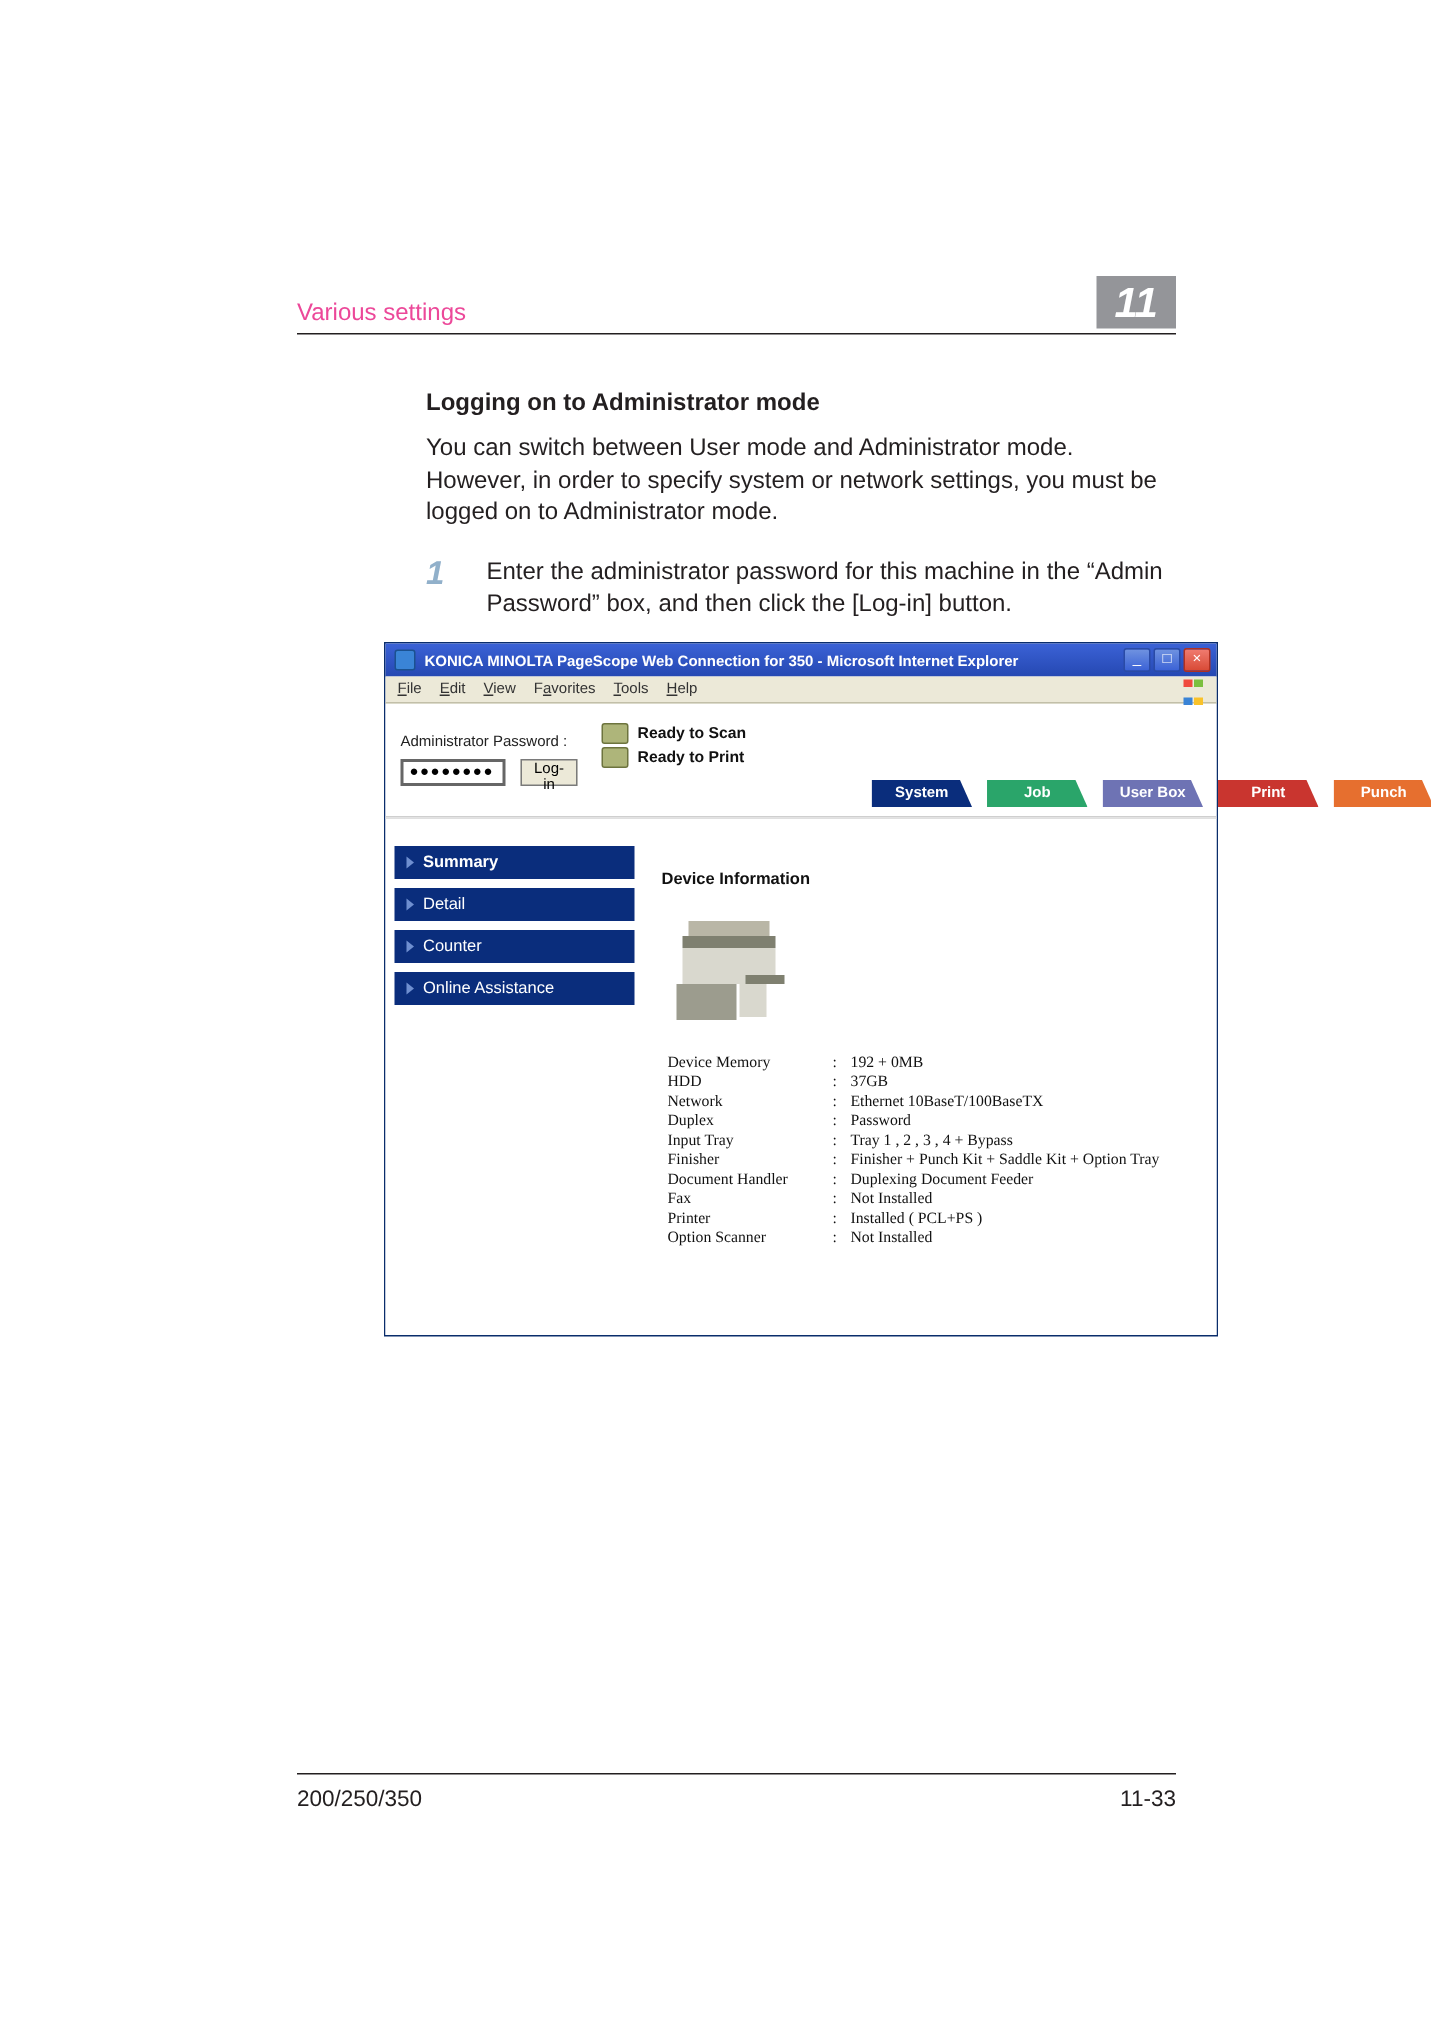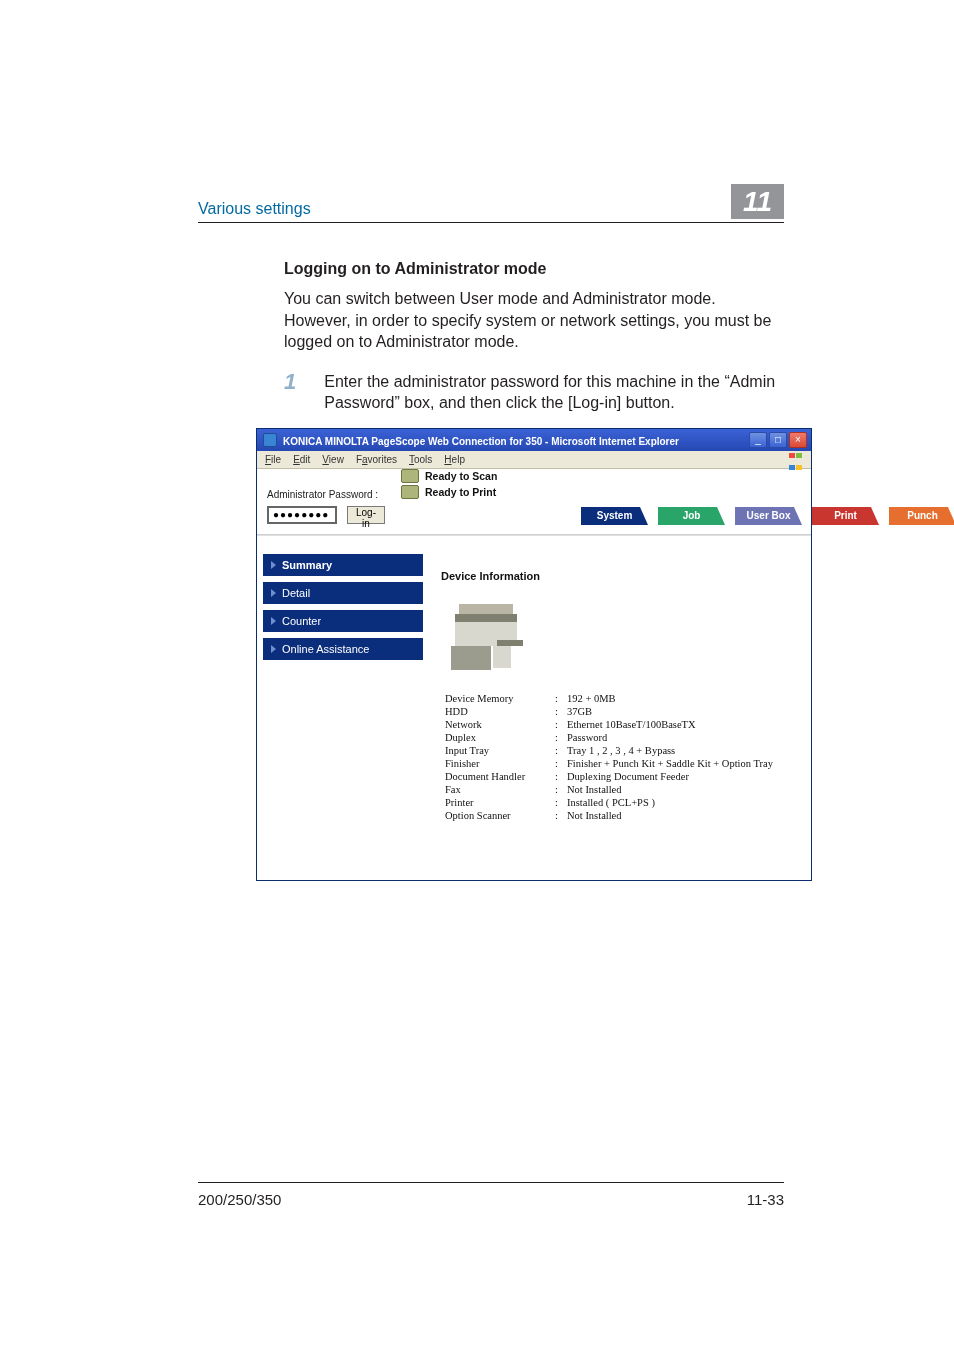--- a/index.html
+++ b/index.html
@@ -1,19 +1,19 @@
 <!DOCTYPE html>
 <html><head>
 <meta charset="utf-8">
 <style>
   * { box-sizing: border-box; margin: 0; padding: 0; }
   html, body { background: #fff; font-family: Arial, Helvetica, sans-serif; }
   .page { width: 954px; height: 1350px; position: relative; margin: 0 auto; background:#fff; }
   .header-row { position:absolute; top:186px; left:198px; right:170px; border-bottom: 1px solid #231f20; padding-bottom:4px; display:flex; justify-content:space-between; align-items:flex-end; }
-  .hdr-title { font-size:16px; color:#0369a1; }
+  .hdr-title { font-size:16px; color:#ec4899; }
   .hdr-num-box { }
   .hdr-num { font-family: Arial, sans-serif; font-weight:bold; font-style:italic; font-size:28px; color:#fff; background:#949599; padding:2px 12px; }
   .content { position:absolute; top:260px; left:284px; right:170px; }
   .section-h { font-weight:bold; font-size:16px; color:#231f20; margin-bottom:10px; }
   .para { font-size:16px; color:#231f20; line-height:1.35; margin-bottom:18px; }
   .step-row { display:flex; gap:28px; margin-bottom:14px; }
   .step-num { font-family: Arial, sans-serif; font-style:italic; font-weight:bold; font-size:22px; color:#91b0ca; line-height:1; }
   .step-text { font-size:16px; color:#231f20; line-height:1.35; }
   .screenshot-wrap { display:flex; justify-content:center; margin-top:8px; }
   .browser { width:556px; border:1px solid #0a2d6b; background:#fff; }
@@ -24,21 +24,21 @@
   .tb-btns { display:flex; gap:2px; }
   .wbtn { width:18px; height:16px; display:flex; align-items:center; justify-content:center; font-size:10px; font-family:Arial; background:linear-gradient(#6f92e0,#3b62d6); border:1px solid #2a4ba6; border-radius:2px; }
   .wbtn.close { background:linear-gradient(#f07b6f,#d84a36); border:1px solid #b03020; color:#fff; }
   .menubar { display:flex; gap:12px; padding:3px 8px; font-size:10px; color:#333; background:#ece9d8; border-bottom:1px solid #c2bfa9; position:relative; }
   .menubar .item u { text-decoration:underline; }
   .winflag { position:absolute; right:6px; top:2px; width:16px; height:14px; }
   .winflag span{display:inline-block;width:6px;height:5px;margin:0;padding:0;border:0}
   .client { background:#fff; }
   .top-area { display:flex; border-bottom:1px solid #cfcfcf; }
   .login-left { width:172px; padding:20px 10px 10px 10px; font-size:10px; color:#222; }
-  .ready-right { flex:1; padding:0 0 0 6px; font-size:10.5px; font-weight:bold; color:#111; }
+  .ready-right { flex:1; padding:13px 0 0 6px; font-size:10.5px; font-weight:bold; color:#111; }
   .ready-line { display:flex; align-items:center; gap:6px; margin-bottom:2px; }
   .ready-icon { width:18px; height:14px; background:#aeb57a; border:1px solid #6d743e; border-radius:2px; }
   .pwd-label { margin-bottom:6px; }
   .pwd-row { display:flex; gap:10px; align-items:center; margin-top:2px; }
   .pwd-input { width:70px; height:18px; border:2px solid #666; padding:0 4px; font-size:10px; letter-spacing:1px; }
   .login-btn { height:18px; border:1px solid #7a7a7a; background:#ece9d8; font-size:10px; padding:0 8px; }
   .tabs { display:flex; justify-content:flex-start; padding:6px 0 6px 180px; gap:16px; }
   .tab { width:67px; height:18px; font-size:10px; color:#fff; display:flex; align-items:center; justify-content:center; clip-path: polygon(0 0,88% 0,100% 100%,0 100%); margin-right:-6px; }
   .tab.system { background:#0a2d7c; }
   .tab.job { background:#2aa56a; }

